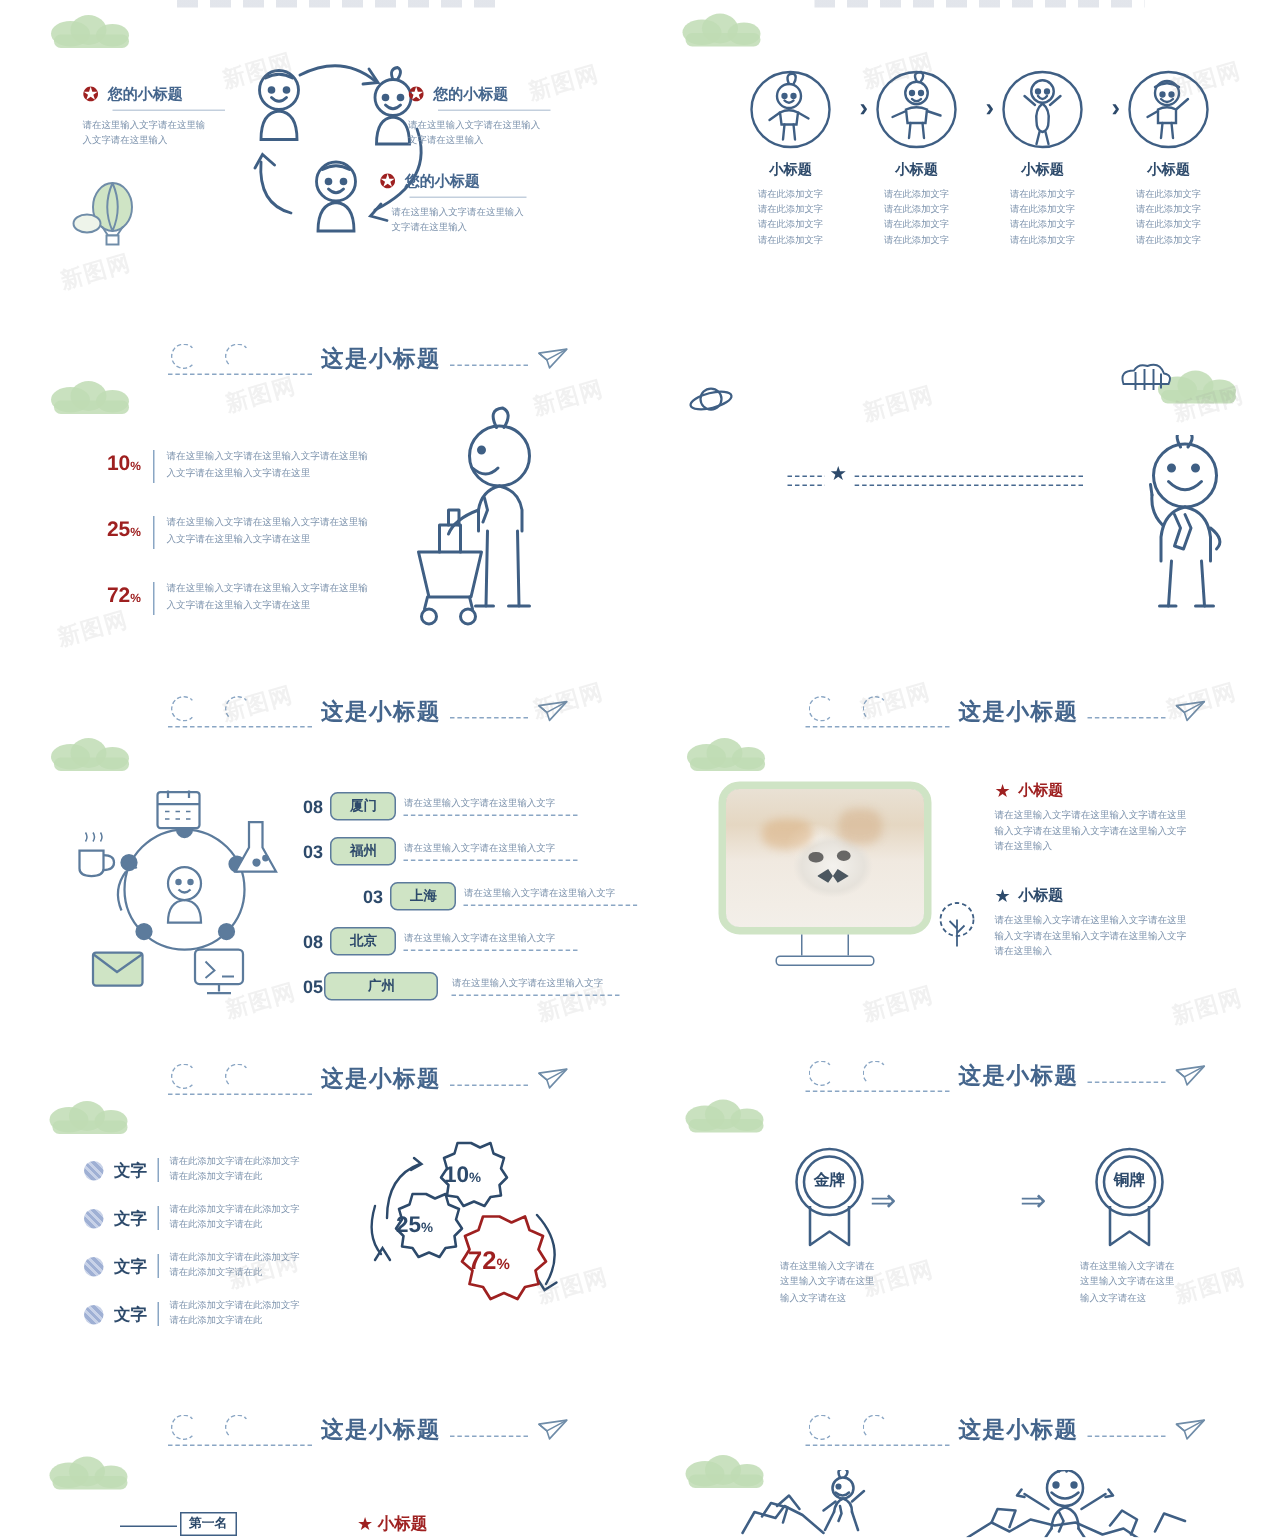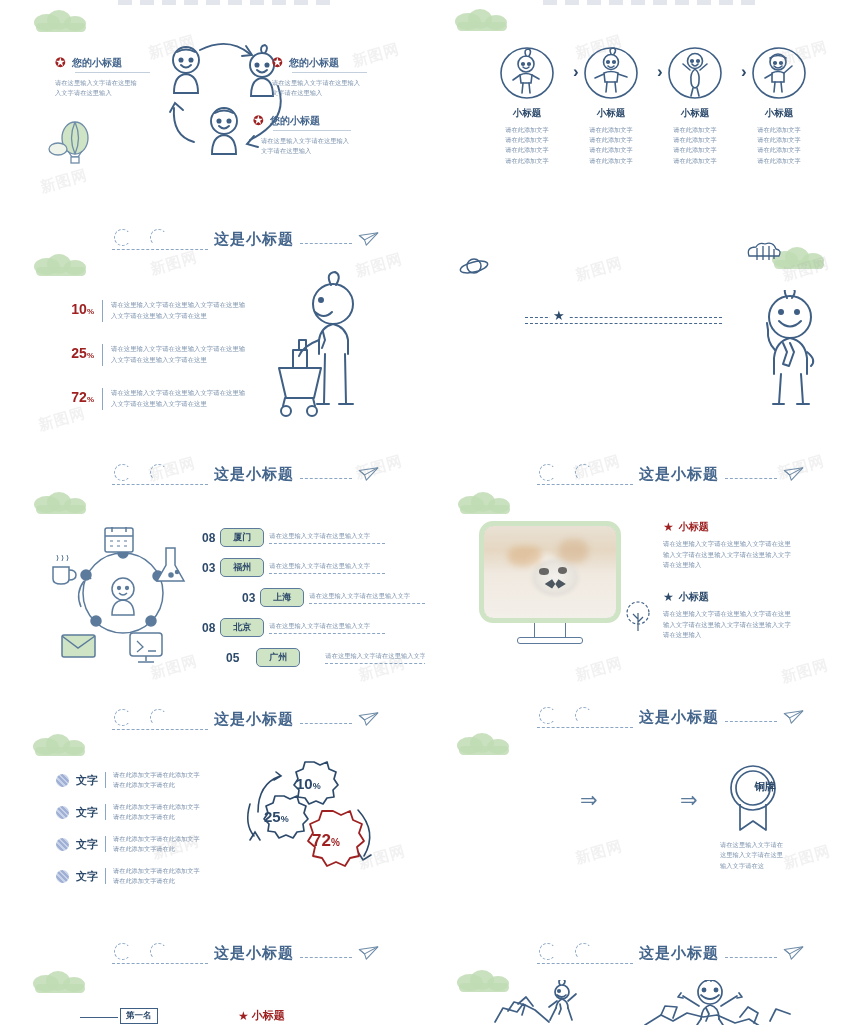--- a/index.html
+++ b/index.html
@@ -439,23 +439,23 @@
       </span>
     </div>
     <div style="position:absolute;left:202px;top:170px;display:flex;align-items:center;gap:5px;">
       <span style="font-size:12px;font-weight:700;color:#2d4a6b;">08</span>
       <span style="display:inline-block;min-width:30px;text-align:center;background:#cfe4c5;border:1.2px solid #5c7b9c;border-radius:5px;font-size:9px;font-weight:700;color:#2d4a6b;padding:2px 6px;">北京</span>
       <span style="display:inline-block;">
         <span class="subcn" style="font-size:6.3px;display:block;">请在这里输入文字请在这里输入文字</span>
         <span style="display:block;border-top:1.3px dashed #8aa6c4;width:116px;margin-top:2px;"></span>
       </span>
     </div>
-    <div style="position:absolute;left:202px;top:200px;display:flex;align-items:center;gap:17px;margin-left:24px;">
+    <div style="position:absolute;left:202px;top:200px;display:flex;align-items:center;gap:1px;">
       <span style="font-size:12px;font-weight:700;color:#2d4a6b;">05</span>
-      <span style="display:inline-block;min-width:30px;text-align:center;background:#cfe4c5;border:1.2px solid #5c7b9c;border-radius:5px;font-size:9px;font-weight:700;color:#2d4a6b;padding:2px 6px;">广州</span>
+      <span style="display:inline-block;min-width:30px;text-align:center;background:#cfe4c5;border:1.2px solid #5c7b9c;border-radius:5px;font-size:9px;font-weight:700;color:#2d4a6b;padding:2px 22px;">广州</span>
       <span style="display:inline-block;margin-left:8px;">
         <span class="subcn" style="font-size:6.3px;display:block;">请在这里输入文字请在这里输入文字</span>
         <span style="display:block;border-top:1.3px dashed #8aa6c4;width:112px;margin-top:2px;"></span>
       </span>
     </div>
     <div class="wm" style="left:148px;top:12px;">新图网</div>
     <div class="wm" style="left:355px;top:10px;">新图网</div>
     <div class="wm" style="left:150px;top:210px;">新图网</div>
     <div class="wm" style="left:358px;top:212px;">新图网</div>
   </div>
@@ -632,33 +632,44 @@
         </g>
       </svg>
     </div>
     <div class="cloud" style="left:32px;top:35px;">
       <div class="c1"></div>
         <div class="c2"></div>
         <div class="c3"></div>
         <div class="base"></div>
     </div>
 
+    <div style="position:absolute;left:78px;top:66px;width:100px;text-align:center;">
+      <svg width="52" height="68" style="display:block;margin:0 auto;">
+        <g fill="none" stroke="#3f5f84" stroke-width="1.7" stroke-linejoin="round">
+          <circle cx="26" cy="24" r="22"></circle>
+            <circle cx="26" cy="24" r="17"></circle>
+          <path d="M13 40 l0 26 l13 -9 l13 9 l0 -26"></path>
+        </g>
+      </svg>
+      <div style="position:absolute;left:0;top:16px;width:100px;font-size:10.5px;font-weight:700;color:#2d4a6b;">金牌</div>
+      <div class="subcn" style="margin-top:8px;width:66px;margin-left:auto;margin-right:auto;text-align:left;font-size:6.3px;">请在这里输入文字请在这里输入文字请在这里输入文字请在这</div>
+    </div>
     <div style="position:absolute;left:155px;top:90px;font-size:21px;color:#5c7b9c;">⇒</div>
 
     <div style="position:absolute;left:255px;top:90px;font-size:21px;color:#5c7b9c;">⇒</div>
 
     <div style="position:absolute;left:278px;top:66px;width:100px;text-align:center;">
       <svg width="52" height="68" style="display:block;margin:0 auto;">
         <g fill="none" stroke="#3f5f84" stroke-width="1.7" stroke-linejoin="round">
           <circle cx="26" cy="24" r="22"></circle>
             <circle cx="26" cy="24" r="17"></circle>
           <path d="M13 40 l0 26 l13 -9 l13 9 l0 -26"></path>
         </g>
       </svg>
-      <div style="position:absolute;left:12px;top:16px;width:100px;font-size:10.5px;font-weight:700;color:#2d4a6b;">铜牌</div>
+      <div style="position:absolute;left:0;top:16px;width:100px;font-size:10.5px;font-weight:700;color:#2d4a6b;">铜牌</div>
       <div class="subcn" style="margin-top:8px;width:66px;margin-left:auto;margin-right:auto;text-align:left;font-size:6.3px;">请在这里输入文字请在这里输入文字请在这里输入文字请在这</div>
     </div>
     <div class="wm" style="left:150px;top:145px;">新图网</div>
     <div class="wm" style="left:358px;top:150px;">新图网</div>
   </div>
 
   <div class="slide" style="left:0;top:934px;height:91px;">
     <div class="stitle" style="left:112px;top:6px;">
       <div class="dashloop">
         <div class="ring r1"></div>

